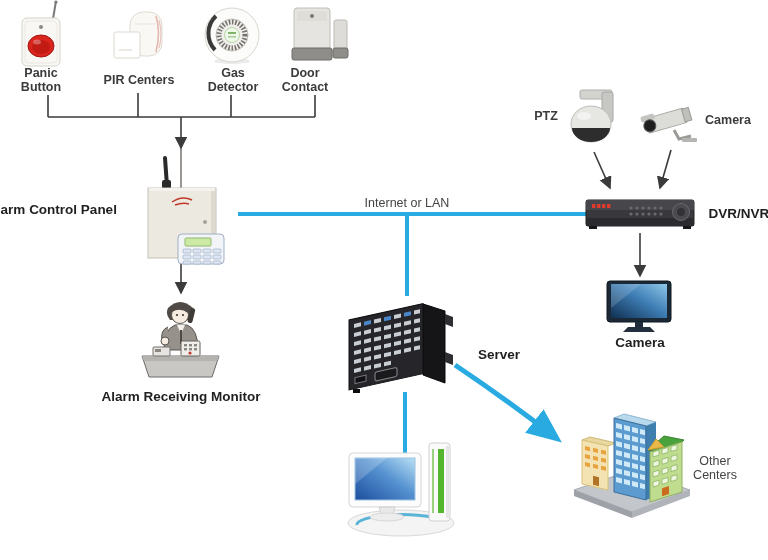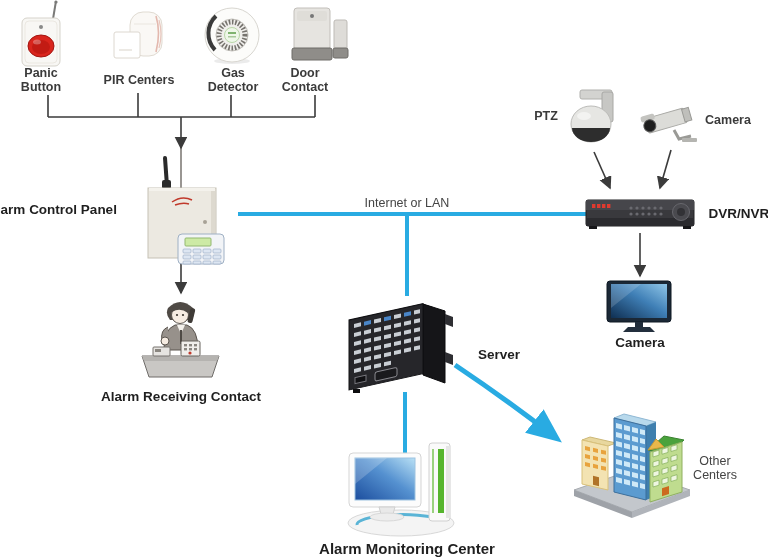--- a/index.html
+++ b/index.html
@@ -363,18 +363,17 @@
 
   <div class="lbl lbl-bold" style="left:52px;top:202px">Alarm Control Panel</div>
   <div class="lbl lbl-light" style="left:407px;top:196px">Internet or LAN</div>
 
   <div class="lbl" style="left:546px;top:109px">PTZ</div>
   <div class="lbl" style="left:728px;top:113px">Camera</div>
   <div class="lbl lbl-bold" style="left:739px;top:206px">DVR/NVR</div>
   <div class="lbl lbl-bold" style="left:640px;top:335px">Camera</div>
 
   <div class="lbl lbl-bold" style="left:499px;top:347px">Server</div>
-  <div class="lbl lbl-bold" style="left:181px;top:389px">Alarm Receiving Contact</div>
-  <div class="lbl lbl-bold lbl-xl" style="left:407px;top:540px">Alarm Monitoring Center</div>
+  <div class="lbl lbl-bold" style="left:181px;top:389px">Alarm Receiving Monitor</div>
   <div class="lbl lbl-light" style="left:715px;top:454px">Other
 Centers</div>
 
 </div>
 
 </body></html>

